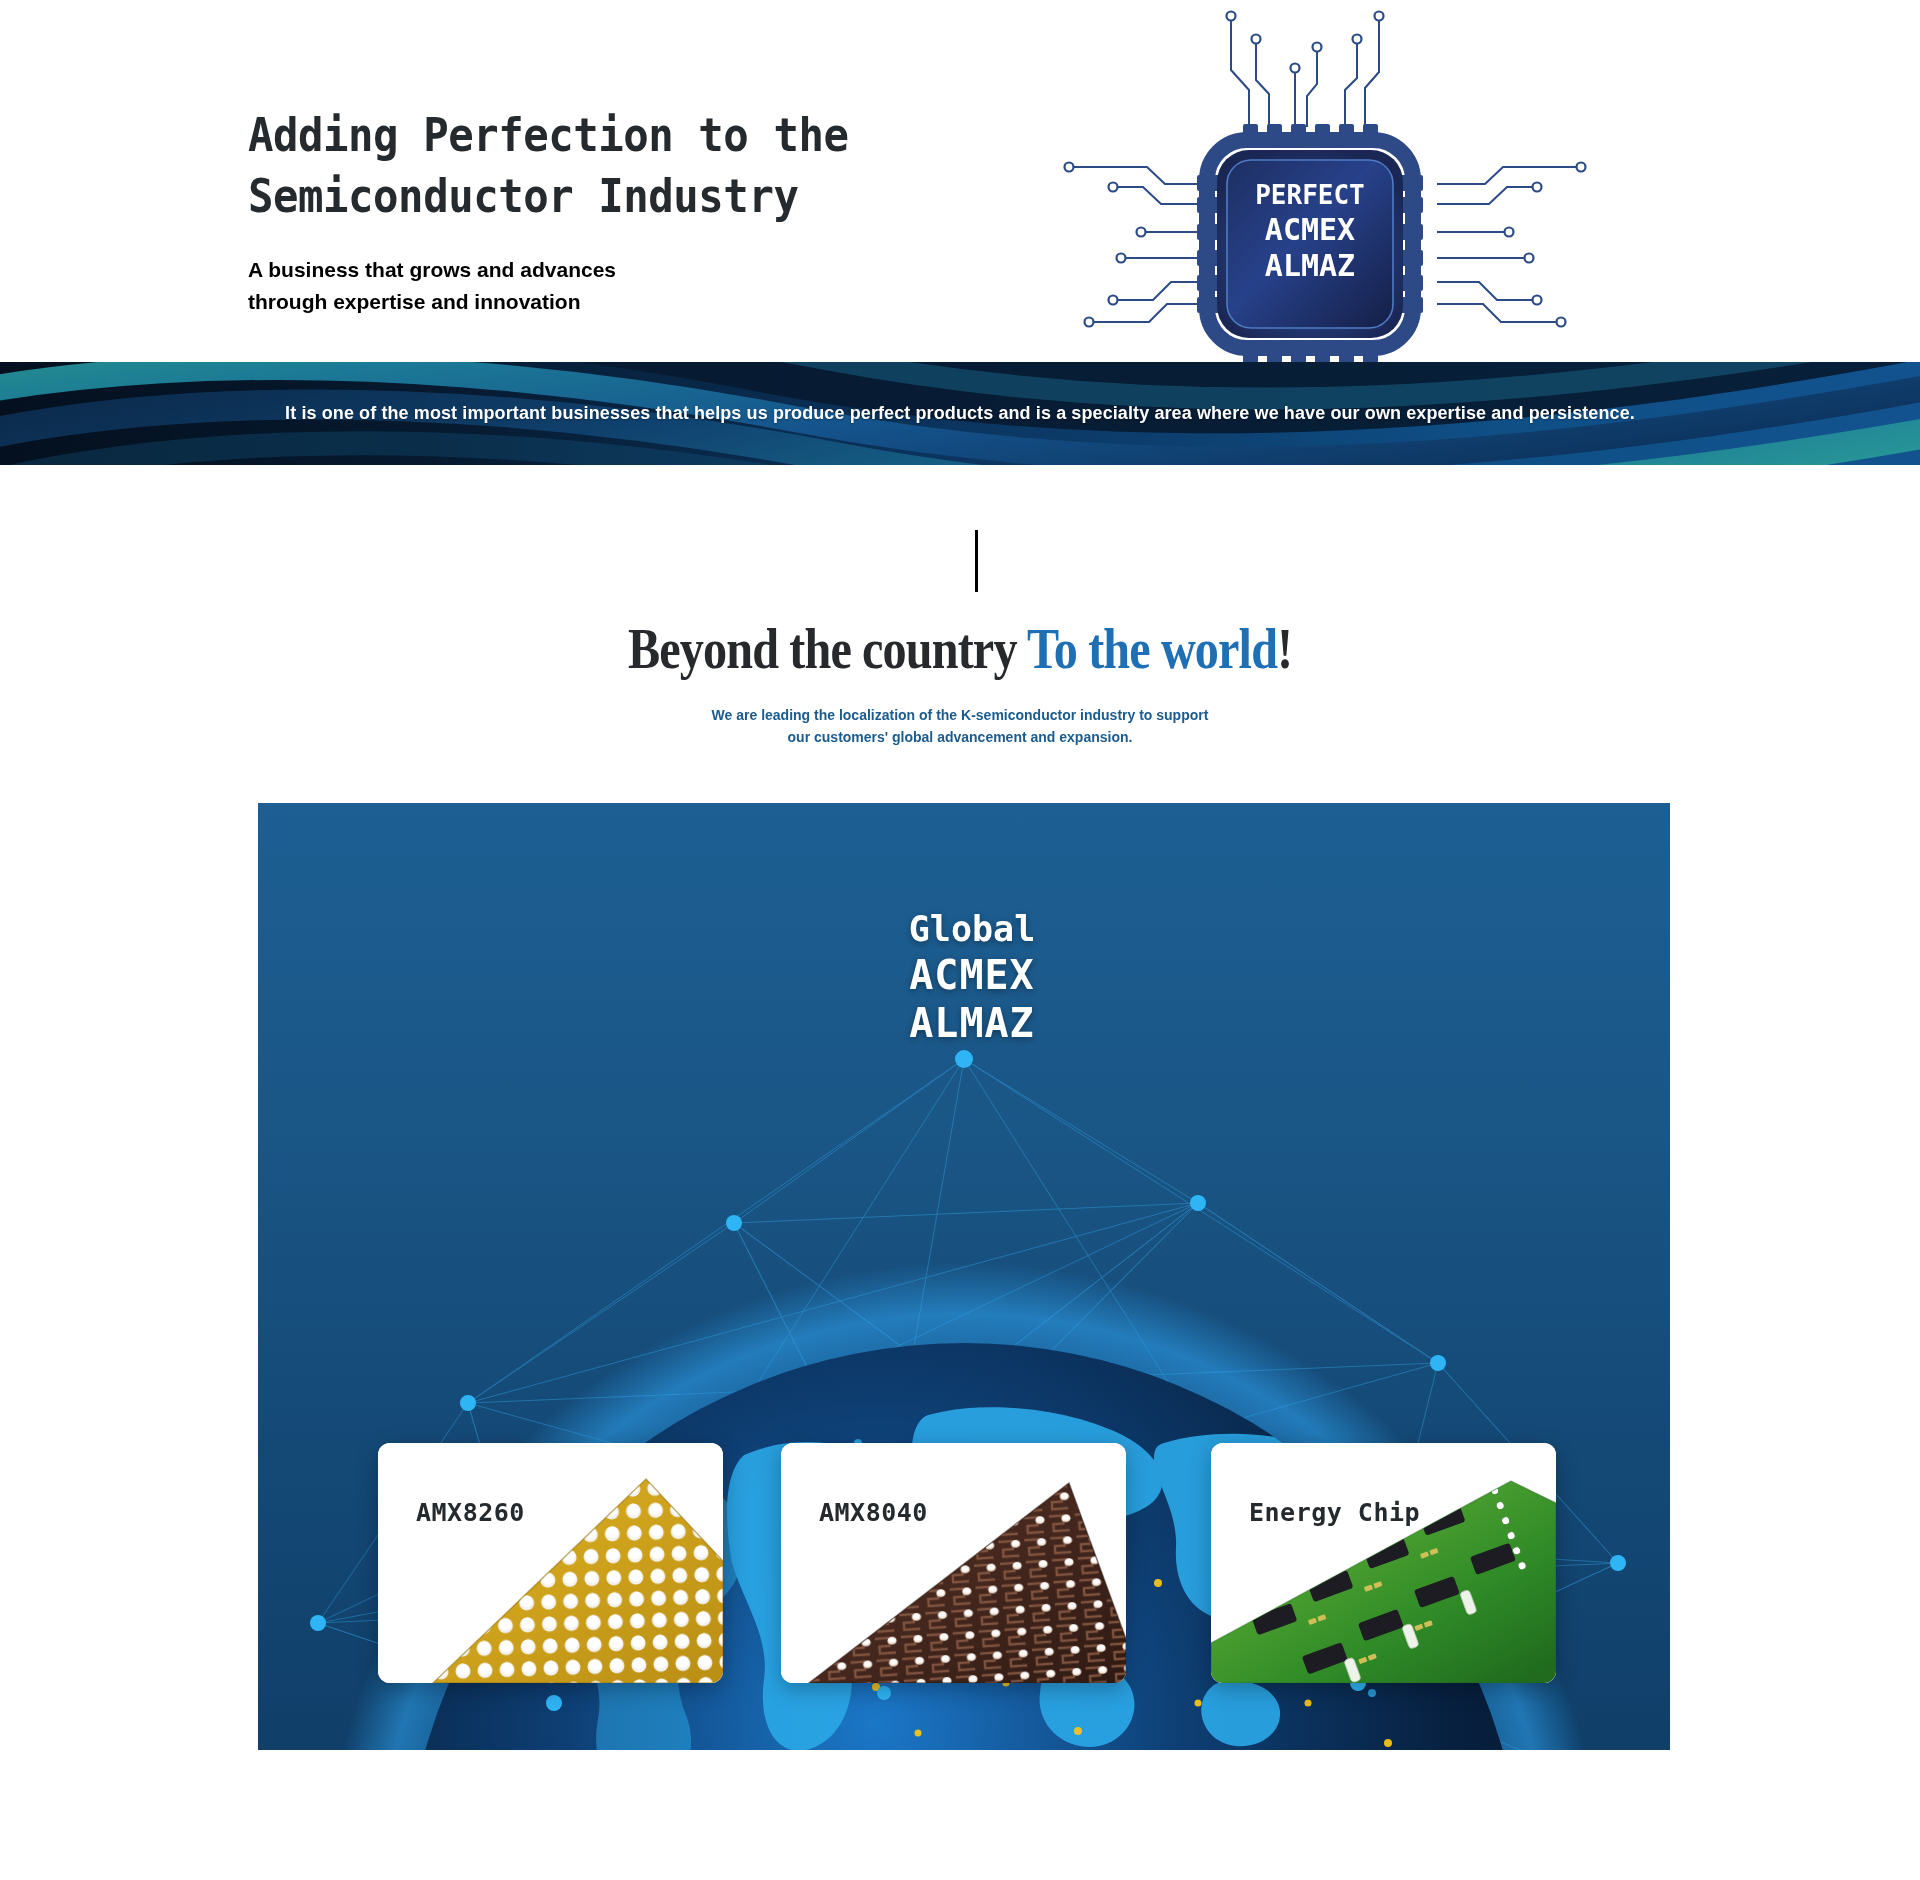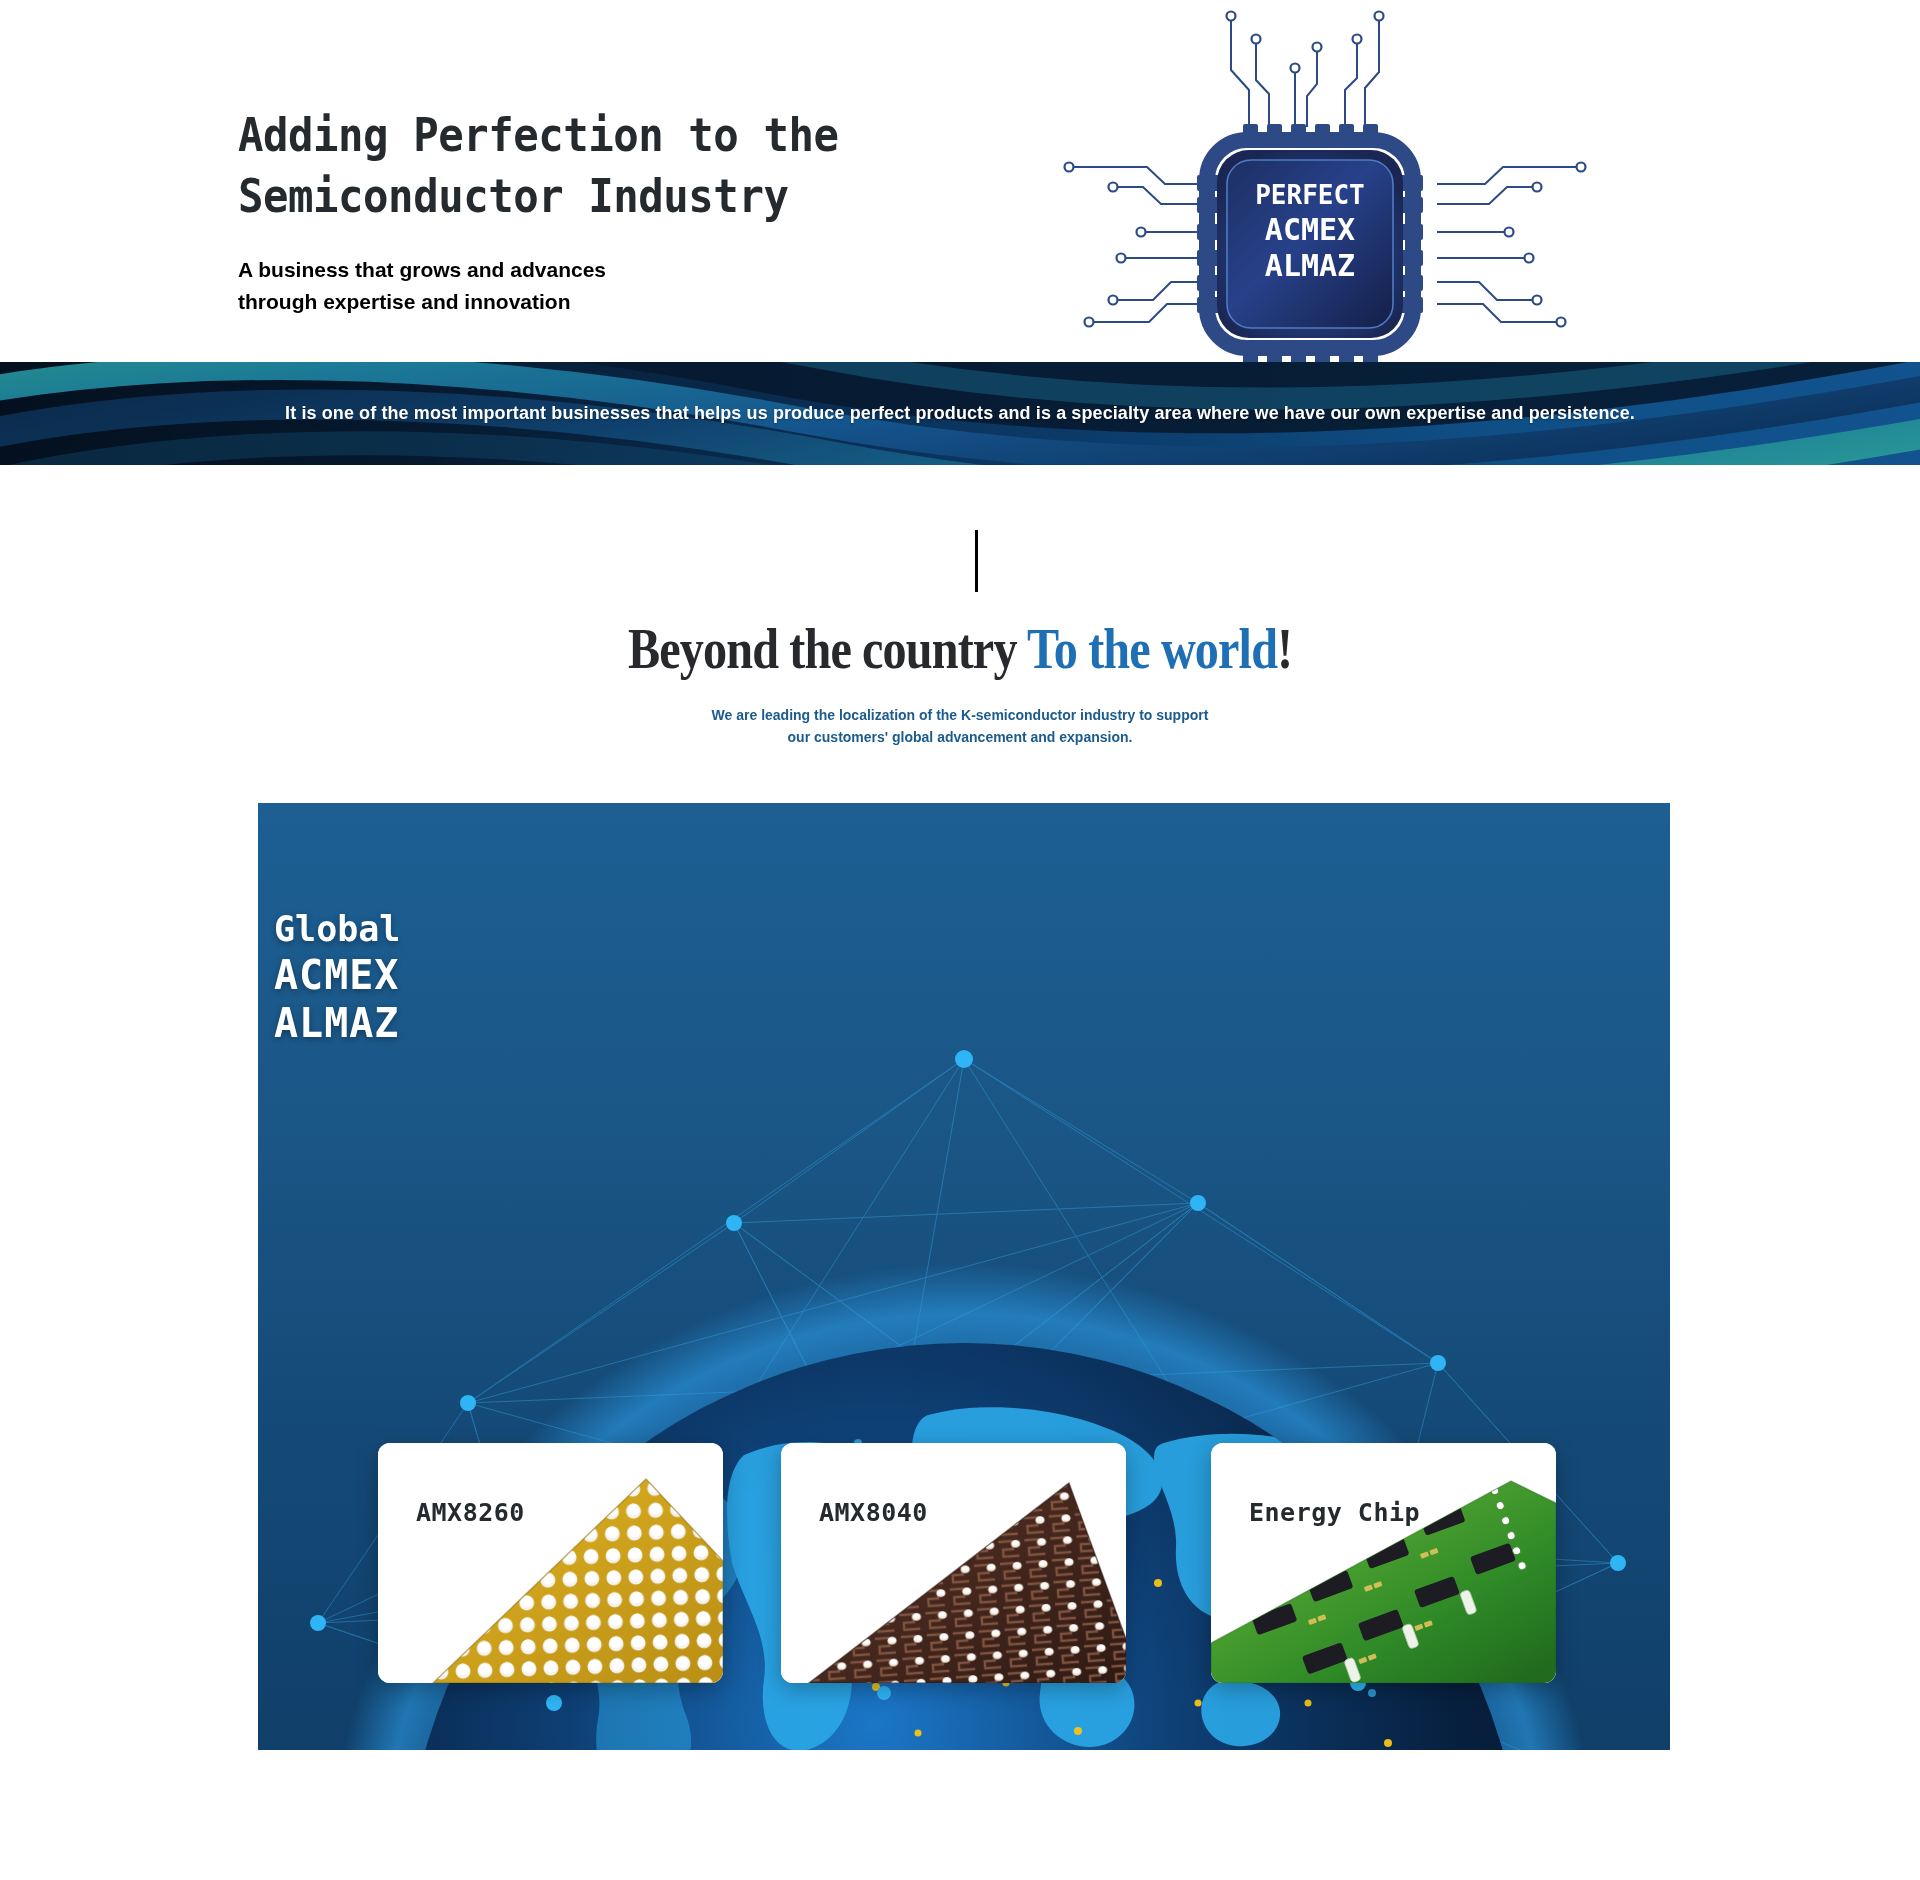--- a/index.html
+++ b/index.html
@@ -10,21 +10,21 @@
     font-family: "Liberation Sans", sans-serif;
     overflow: hidden;
   }
   .page { position: relative; width: 1920px; height: 1880px; background:#fff; }
 
   
   .top-header {
     position: absolute; left:0; top:0; width:1920px; height:362px;
     background:#ffffff;
   }
-  .headline-block { position:absolute; left:238px; top:105px; width:760px; }
+  .headline-block { position:absolute; left:248px; top:105px; width:760px; }
   .headline {
     font-family: "DejaVu Sans Mono", monospace;
     font-weight: 700;
     font-size: 46px;
     line-height: 1.32;
     letter-spacing: -0.5px;
     color:#252a2e;
     white-space: pre-line;
     transform: scaleX(0.92);
     transform-origin: left top;
@@ -97,21 +97,21 @@
     position:absolute; left:258px; top:803px; width:1412px; height:947px;
     overflow:hidden;
     background: radial-gradient(ellipse 120% 90% at 50% 118%, #0a4f8c 0%, #0b3f70 28%, #1b5a8c 55%, #1a5585 75%, #1b5585 100%);
   }
   .hero-bg-tint {
     position:absolute; inset:0;
     background: linear-gradient(180deg, #1d5f93 0%, #1a5686 34%, #154b79 62%, #103f69 100%);
   }
   .hero-globe { position:absolute; left:0; top:0; width:1412px; height:947px; }
   .hero-label {
-    position:absolute; left:16px; top:105px; width:1412px; 
+    position:absolute; left:8px; top:105px; width:1412px; text-align:center;
     z-index:6;
     font-family:"DejaVu Sans Mono", monospace;
     font-weight:700;
     color:#ffffff;
     line-height:1.22;
     text-shadow:0 2px 6px rgba(0,0,0,.35);
   }
   .hero-label .l1 { font-size:35px; display:block; letter-spacing:0px;}
   .hero-label .l2 { font-size:40px; display:block; letter-spacing:1px;}
   .hero-label .l3 { font-size:40px; display:block; letter-spacing:1px;}

